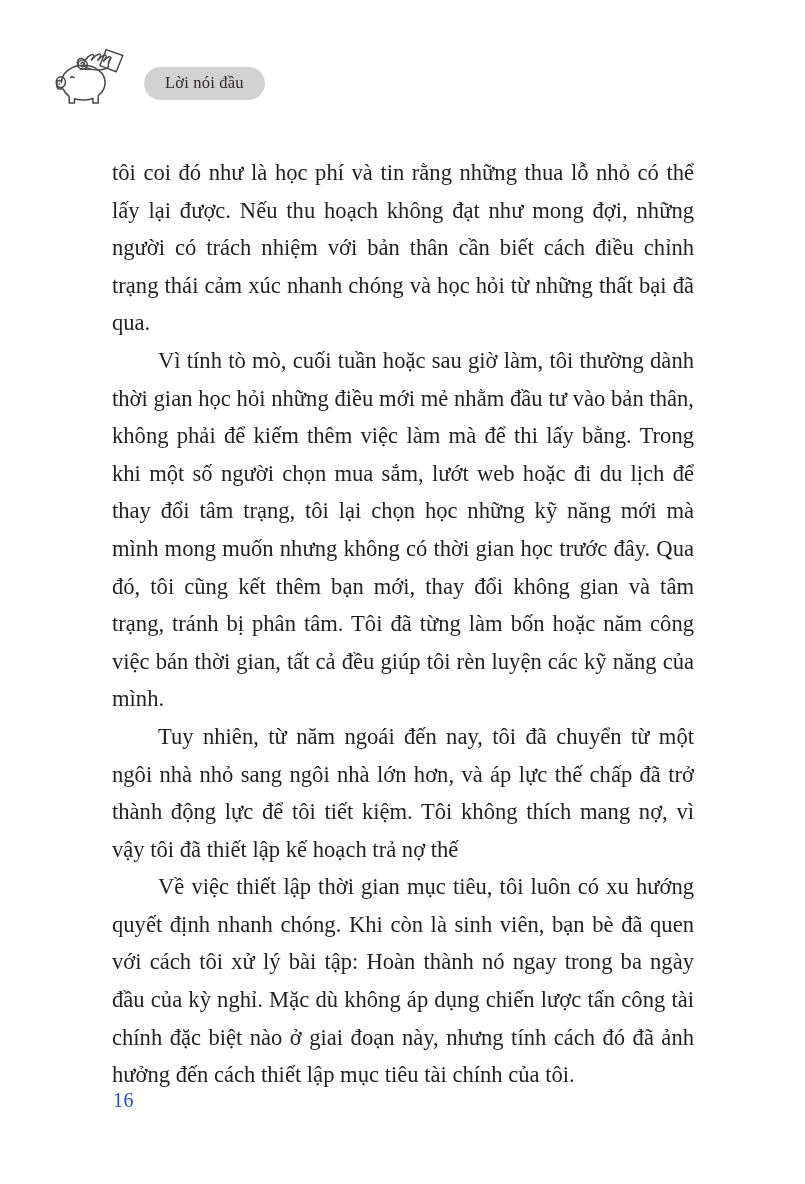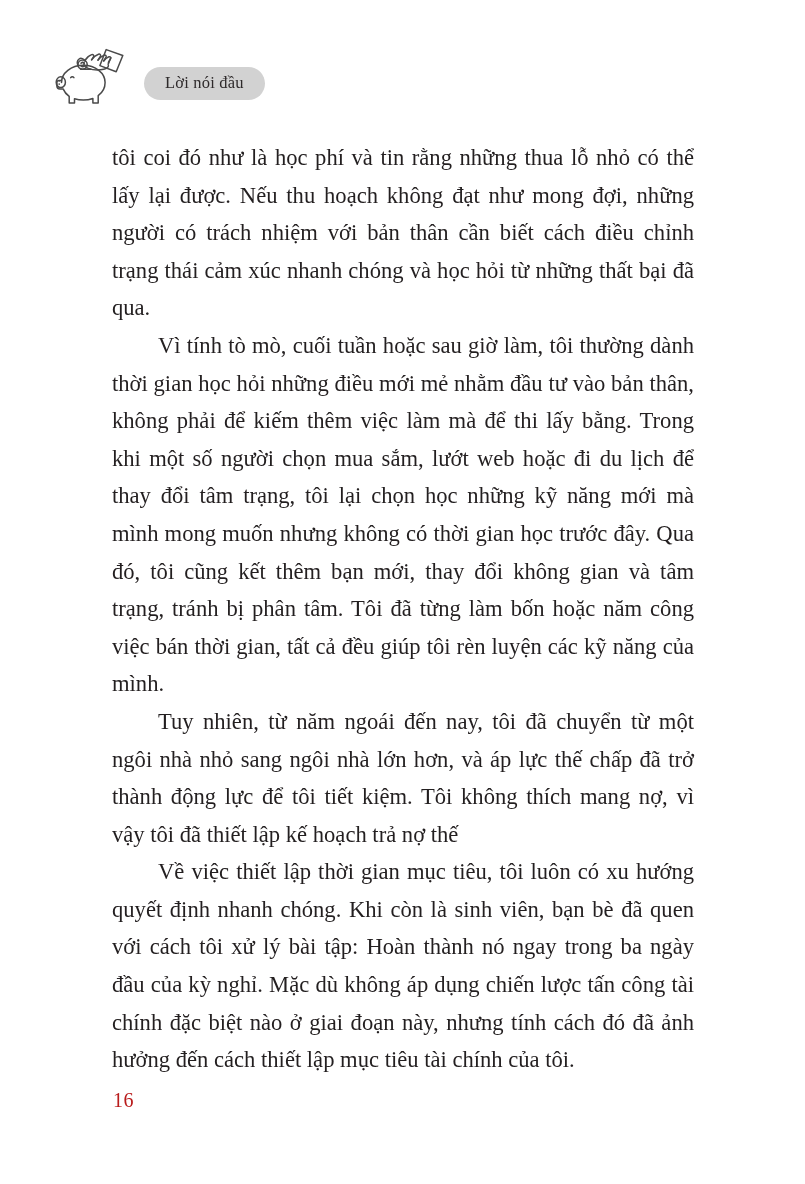--- a/index.html
+++ b/index.html
@@ -61,21 +61,21 @@
     line-height: 1;
     white-space: nowrap;
     position: relative;
     top: 3px;
   }
 
   
   .content {
     position: absolute;
     left: 112px;
-    top: 127px;
+    top: 142px;
     width: 582px;
   }
 
   .para {
     margin: 0;
     font-size: 22.6px;
     line-height: 37.6px;
     text-align: justify;
     text-justify: inter-word;
     color: #231f20;
@@ -102,21 +102,21 @@
     display: none;
   }
 
   
   .folio {
     position: absolute;
     left: 113px;
     top: 1078px;
     font-size: 20px;
     line-height: 1;
-    color: #b91c1c;
+    color: #1d4ed8;
     letter-spacing: 0.4px;
   }
 </style>
 </head>
 <body>
 
 <div class="page">
 
   <div class="header">
 

